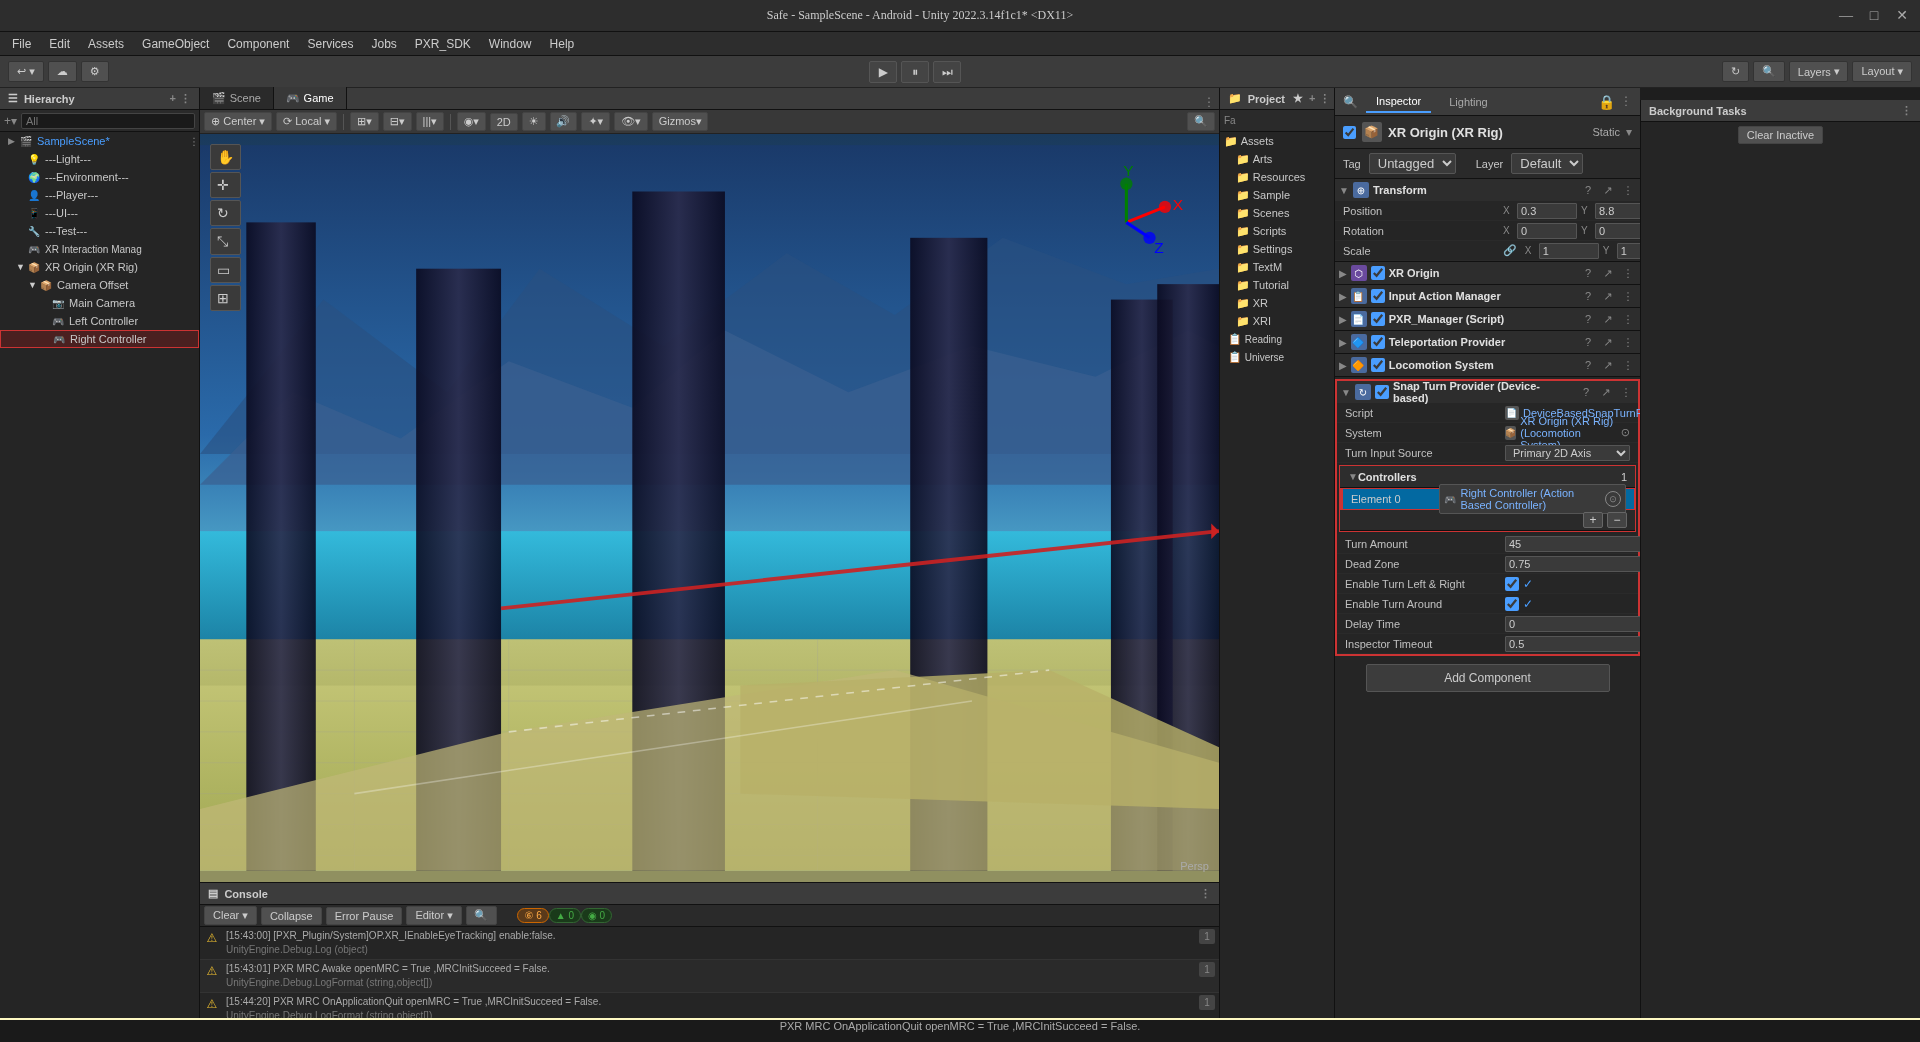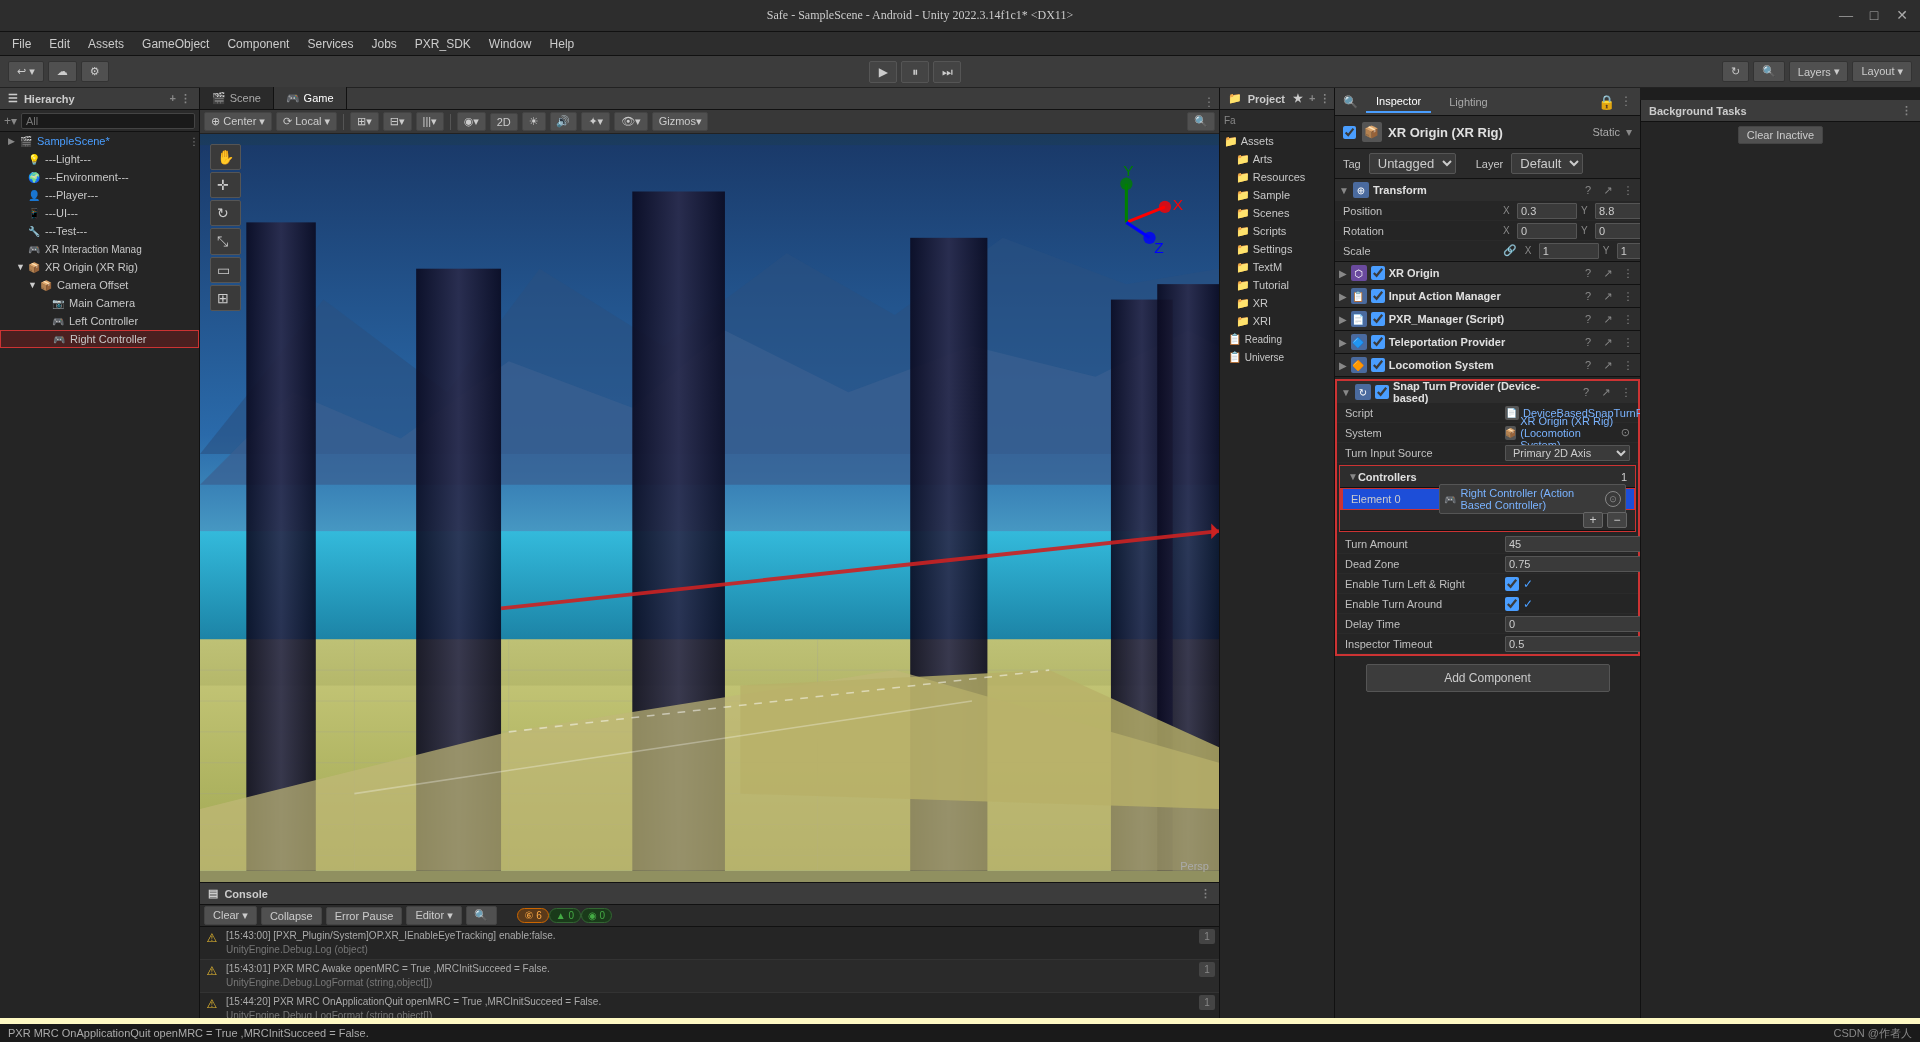--- a/index.html
+++ b/index.html
@@ -454,21 +454,21 @@
       border-bottom: 1px solid #111;
       cursor: pointer;
     }
     .controllers-label { flex: 1; font-size: 11px; font-weight: bold; color: #e0e0e0; }
     .controllers-count { font-size: 11px; color: #ccc; }
     .element-row {
       display: flex;
       align-items: center;
       height: 22px;
       padding: 0 8px;
-      background: #1d4ed8;
+      background: #0369a1;
       border: 1px solid #cc3333;
       border-left: 3px solid #cc3333;
       gap: 8px;
     }
     .element-label { font-size: 11px; color: #ccc; width: 80px; }
     .element-value {
       display: flex;
       align-items: center;
       gap: 4px;
       flex: 1;
@@ -1169,18 +1169,18 @@
           <span style="cursor:pointer;color:#888;">⋮</span>
         </div>
       </div>
       <div style="padding:4px 8px;display:flex;justify-content:center;">
         <button class="console-btn">Clear Inactive</button>
       </div>
     </div>
   </div>
 </div>
 
-<div style="height:24px;background:#1a1a1a;border-top:6px solid #fef9c3;display:flex;align-items:center;padding:0 8px;gap:8px;position:fixed;bottom:0;width:100%;">
+<div style="height:24px;background:#1a1a1a;border-top:2px solid #fef9c3;display:flex;align-items:center;padding:0 8px;gap:8px;position:fixed;bottom:0;width:100%;flex-direction:column;">
   <span style="font-size:11px;color:#aaa;">PXR MRC OnApplicationQuit openMRC = True ,MRCInitSucceed = False.</span>
   <div style="margin-left:auto;display:flex;align-items:center;gap:4px;">
     <span style="font-size:11px;color:#888;">CSDN @作者人</span>
   </div>
 </div>
 
 </body></html>

